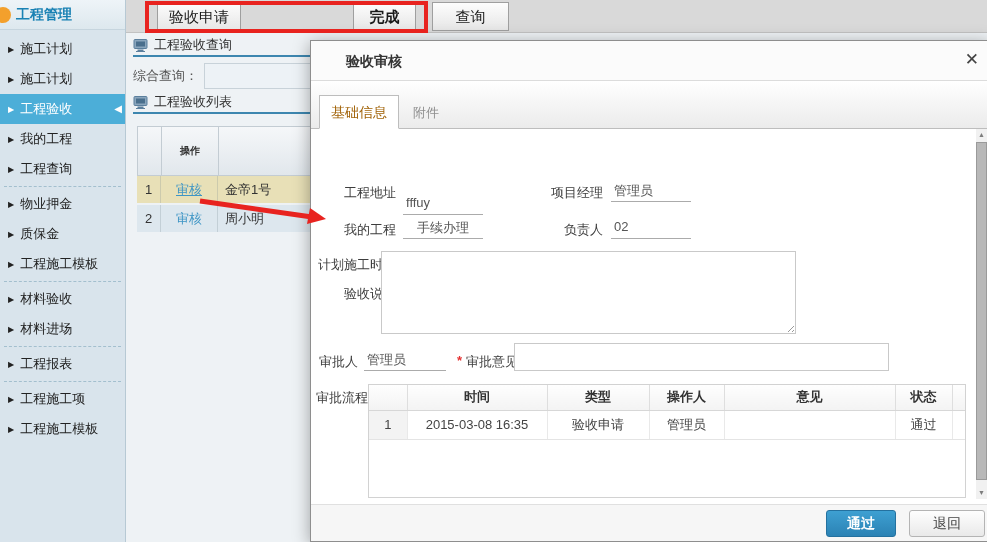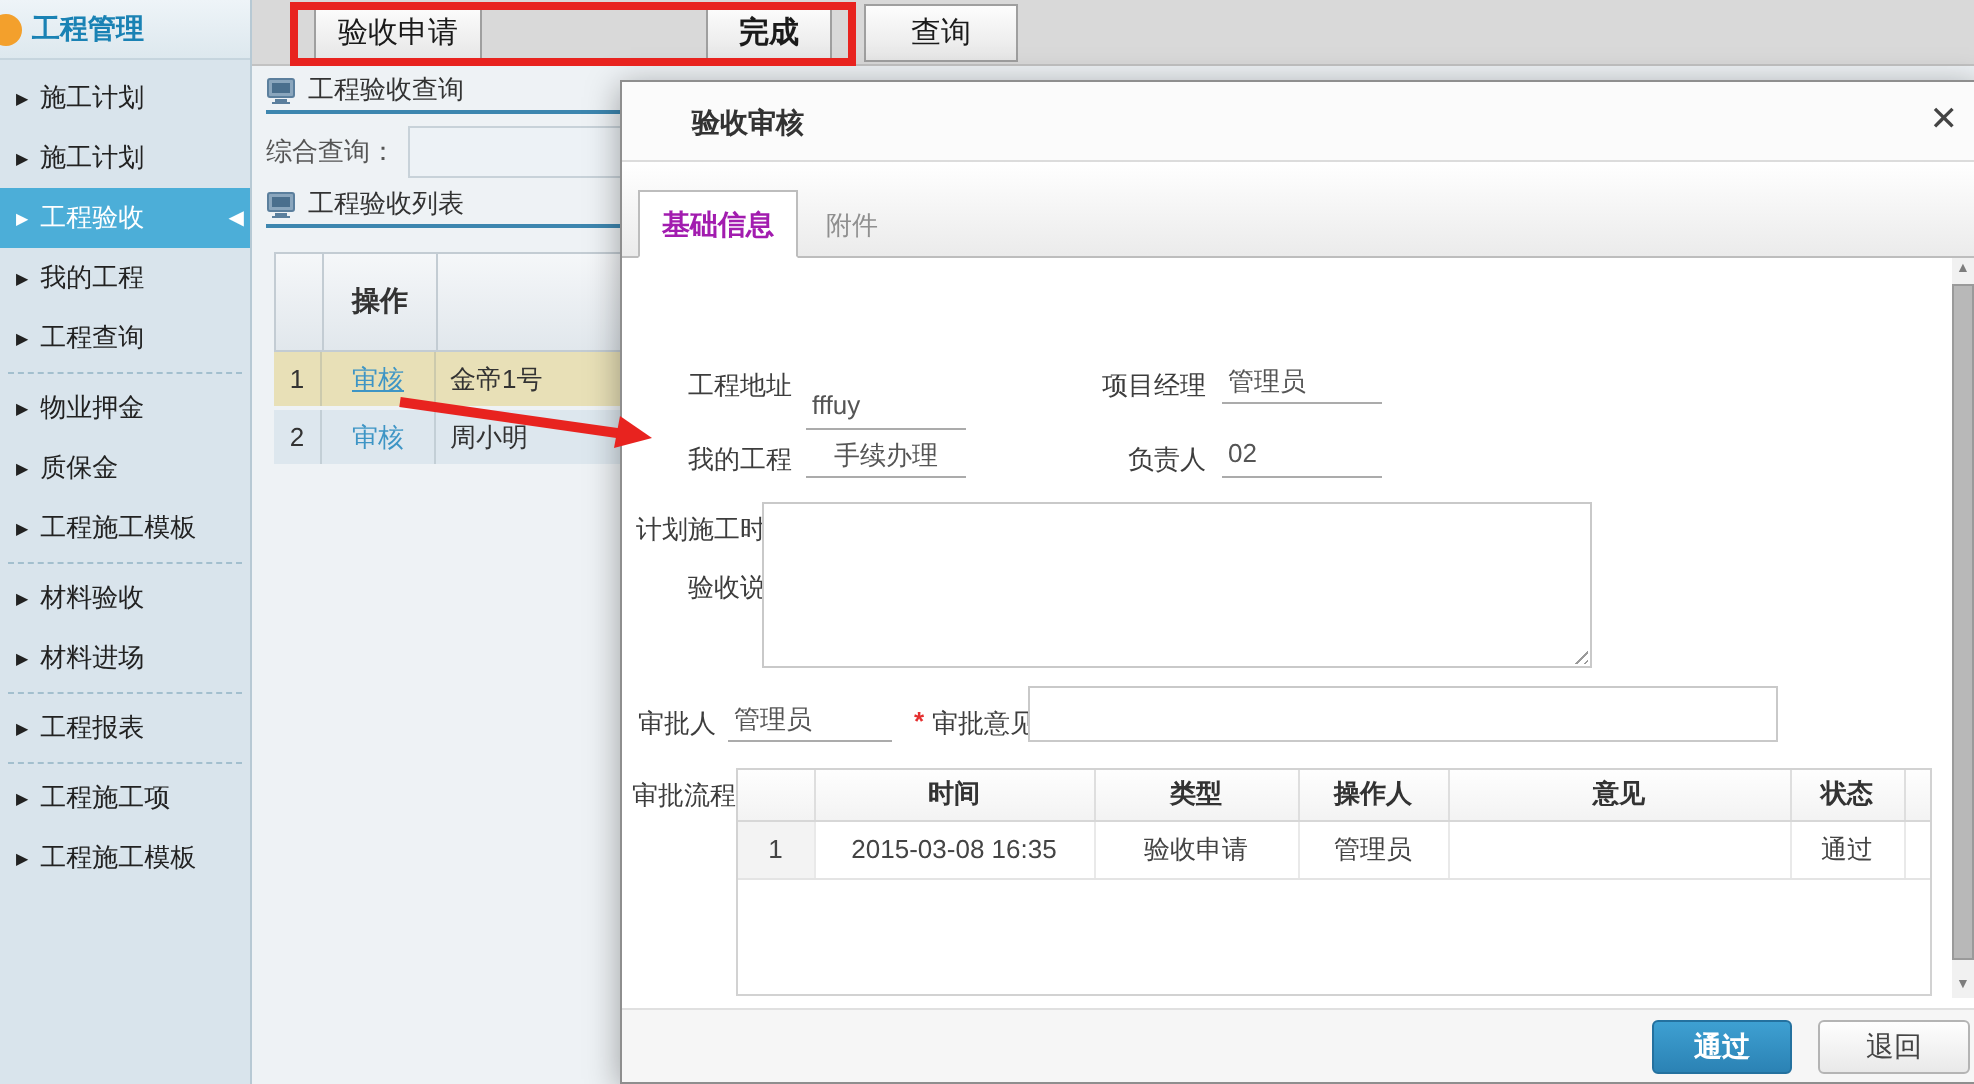--- a/index.html
+++ b/index.html
@@ -32,38 +32,38 @@
   .section-h { position:absolute; left:7px; display:flex; align-items:center; gap:6px; height:20px; font-size:13px; color:#333; border-bottom:2px solid #3d86af; width:560px; padding-bottom:2px; }
   .sec1 { top:4px; }
   .sec2 { top:61px; }
   .mon-icon { flex:none; display:inline-block; }
   .query-row { position:absolute; left:7px; top:30px; display:flex; align-items:center; font-size:13px; color:#555; }
   .query-input { margin-left:6px; width:270px; height:26px; background:#edf2f6; border:1px solid #c8d2d9; font-size:13px; padding:0 4px; color:#333; }
 
   
   .bg-table { position:absolute; left:11px; top:93px; width:400px; }
   .bg-thead { display:flex; height:50px; background:linear-gradient(#f5f7f9,#e1e7ec); border:1px solid #c3ccd3; }
-  .bg-th { display:flex; align-items:center; justify-content:center; font-size:14px; font-weight:bold; color:#333; border-right:1px solid #c3ccd3; }
+  .bg-th { display:flex; align-items:center; justify-content:center; font-size:10px; font-weight:bold; color:#333; border-right:1px solid #c3ccd3; }
   .bg-row { display:flex; height:29px; border-bottom:2px solid #eef2f5; }
   .bg-row.hl { background:#e8e0b7; }
   .bg-row.alt { background:#dde7ee; }
   .bg-td { display:flex; align-items:center; justify-content:center; font-size:13px; color:#333; border-right:1px solid rgba(120,135,145,.25); }
   .c-num { width:24px; flex:none; }
   .c-op  { width:57px; flex:none; }
   .c-name{ flex:1; justify-content:flex-start; padding-left:7px; border-right:none; }
   .audit-link { color:#3e95c5; cursor:pointer; }
   .audit-link.u { text-decoration:underline; }
 
   
   .modal { position:absolute; left:310px; top:40px; width:680px; height:502px; background:#fff; border:1px solid #8e8e8e; box-shadow:0 3px 16px rgba(0,0,0,.35); z-index:20; }
   .modal-titlebar { height:40px; background:#fbfbfb; border-bottom:1px solid #dcdcdc; position:relative; }
   .modal-title { position:absolute; left:35px; top:0; line-height:40px; font-size:14px; font-weight:bold; color:#333; }
   .modal-close { position:absolute; right:10px; top:9px; font-size:17px; color:#444; cursor:pointer; line-height:20px; }
   .modal-tabs { position:absolute; left:0; top:40px; width:100%; height:48px; background:linear-gradient(#ffffff,#ebebeb); border-bottom:1px solid #bdbdbd; }
-  .mtab-active { position:absolute; left:8px; bottom:-1px; width:80px; height:34px; line-height:33px; text-align:center; background:#fff; border:1px solid #bdbdbd; border-bottom:1px solid #fff; font-weight:bold; font-size:14px; color:#a21caf; cursor:pointer;margin-top:41px; }
+  .mtab-active { position:absolute; left:8px; bottom:-1px; width:80px; height:34px; line-height:33px; text-align:center; background:#fff; border:1px solid #bdbdbd; border-bottom:1px solid #fff; font-weight:normal; font-size:14px; color:#a16207; cursor:pointer;margin-top:41px; }
   .mtab { position:absolute; left:92px; bottom:0; width:46px; height:30px; line-height:30px; text-align:center; font-size:13px; color:#8f8f8f; cursor:pointer; }
   .modal-body { position:absolute; left:0; top:88px; right:0; bottom:37px; background:#fff; }
 
   .f-label { position:absolute; text-align:right; font-size:13px; color:#3d3d3d; }
   .f-value { position:absolute; font-size:13px; color:#555; border-bottom:1px solid #ababab; height:20px; padding:0 3px; cursor:text; }
   .req { position:absolute; color:#e53030; font-size:13px; font-weight:bold; }
   .tilde { position:absolute; font-size:12px; color:#555; }
   .desc-area { position:absolute; left:70px; top:210px; width:415px; height:83px; border:1px solid #c9c9c9; resize:none; font-family:"Liberation Sans",sans-serif; font-size:13px; padding:3px; }
   .grip { position:absolute; left:474px; top:282px; width:9px; height:9px;
           background:repeating-linear-gradient(135deg, transparent 0 2px, #9a9a9a 2px 3px);

